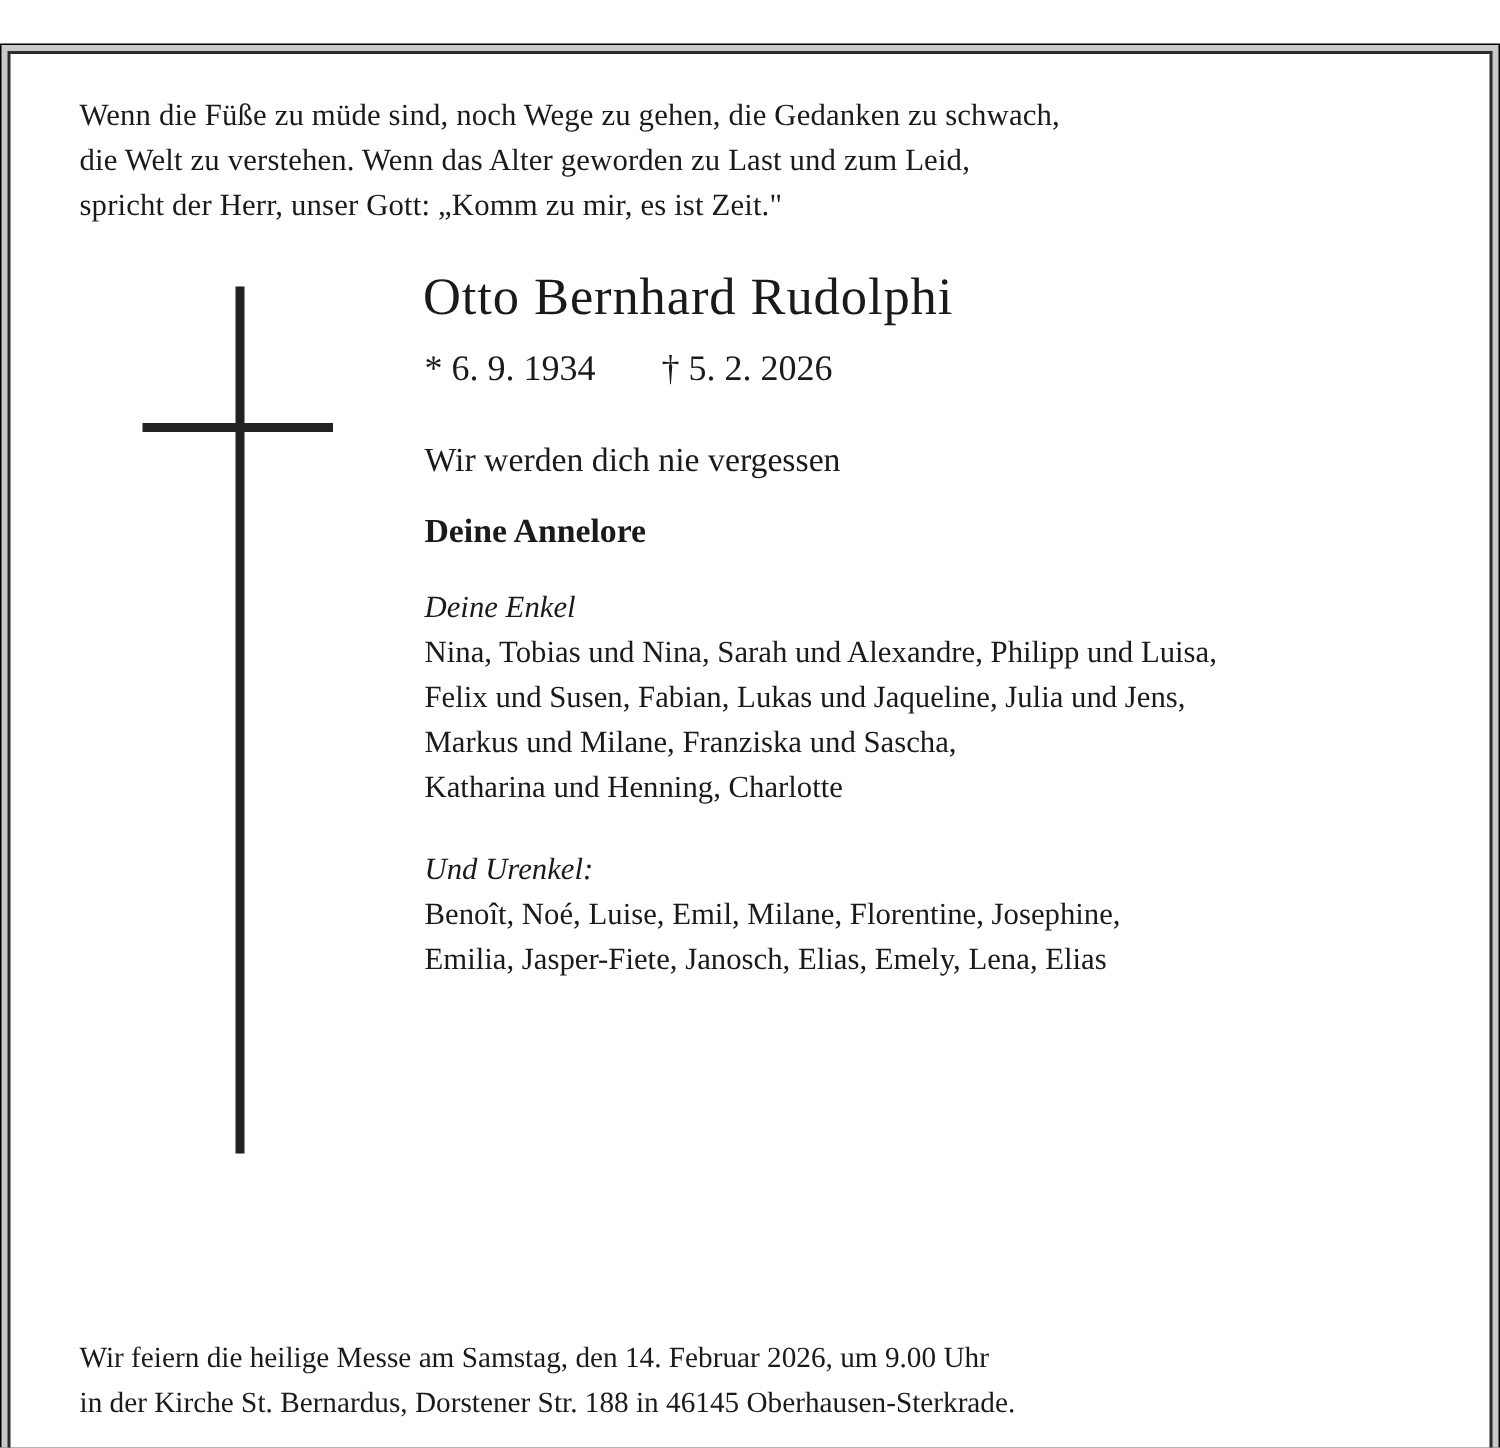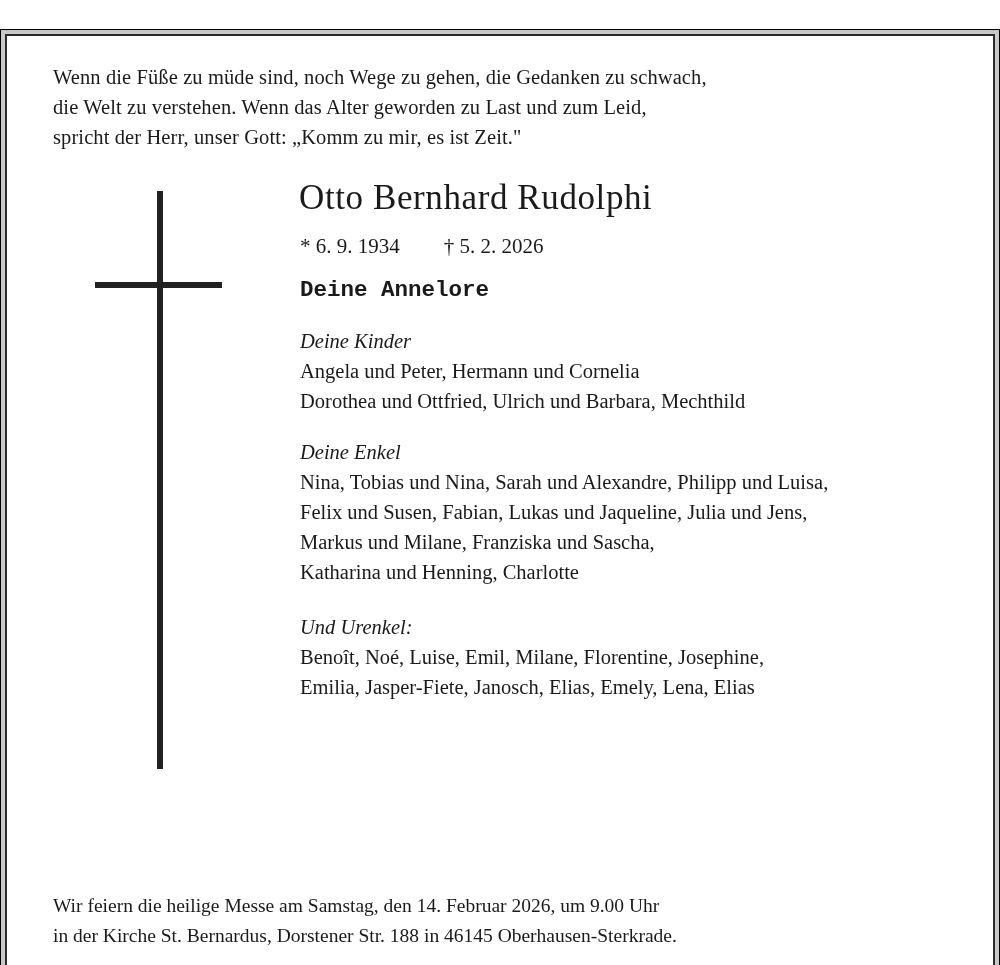--- a/index.html
+++ b/index.html
@@ -82,58 +82,57 @@
     left: 0px;
     top: 101px;
     width: 127px;
     height: 6px;
     background: #222222;
   }
 
   
   .main-column {
     position: absolute;
-    left: 286px;
+    left: 269px;
     top: 140px;
     width: 660px;
   }
 
   .deceased-name {
     font-size: 35px;
     line-height: 44px;
     letter-spacing: 0.6px;
     font-weight: 400;
     white-space: nowrap;
     margin: 0 0 0 6px;
   }
 
   .life-dates {
     margin: 14px 0 0 7px;
-    font-size: 21px;
+    font-size: 24px;
     line-height: 24px;
     white-space: nowrap;
   }
   .life-dates .date-gap {
     display: inline-block;
     width: 44px;
   }
 
   .farewell {
     margin: 34px 0 0 7px;
     font-size: 22.5px;
     line-height: 30px;
     white-space: nowrap;
   }
   .signer {
     margin: 17px 0 0 7px;
     font-size: 22.5px;
     line-height: 30px;
     font-weight: 700;
     white-space: nowrap;
-    font-family: Liberation Mono, monospace;
   }
 
   .family-group {
     margin-top: 22px;
     margin-left: 7px;
   }
   .family-group.group-urenkel {
     margin-top: 26px;
   }
   .group-heading {
@@ -189,27 +188,23 @@
         </div>
 
         <div class="main-column">
 
           <div class="deceased-name">Otto Bernhard Rudolphi</div>
 
           <div class="life-dates">
             <span>* 6. 9. 1934</span><span class="date-gap"></span><span>† 5. 2. 2026</span>
           </div>
 
+          <div class="farewell">Wir werden dich nie vergessen</div>
           <div class="signer">Deine Annelore</div>
 
-          <div class="family-group group-kinder">
-            <div class="group-heading">Deine Kinder</div>
-            <div class="group-line">Angela und Peter, Hermann und Cornelia</div>
-            <div class="group-line">Dorothea und Ottfried, Ulrich und Barbara, Mechthild</div>
-          </div>
 
           <div class="family-group group-enkel">
             <div class="group-heading">Deine Enkel</div>
             <div class="group-line">Nina, Tobias und Nina, Sarah und Alexandre, Philipp und Luisa,</div>
             <div class="group-line">Felix und Susen, Fabian, Lukas und Jaqueline, Julia und Jens,</div>
             <div class="group-line">Markus und Milane, Franziska und Sascha,</div>
             <div class="group-line">Katharina und Henning, Charlotte</div>
           </div>
 
           <div class="family-group group-urenkel">

